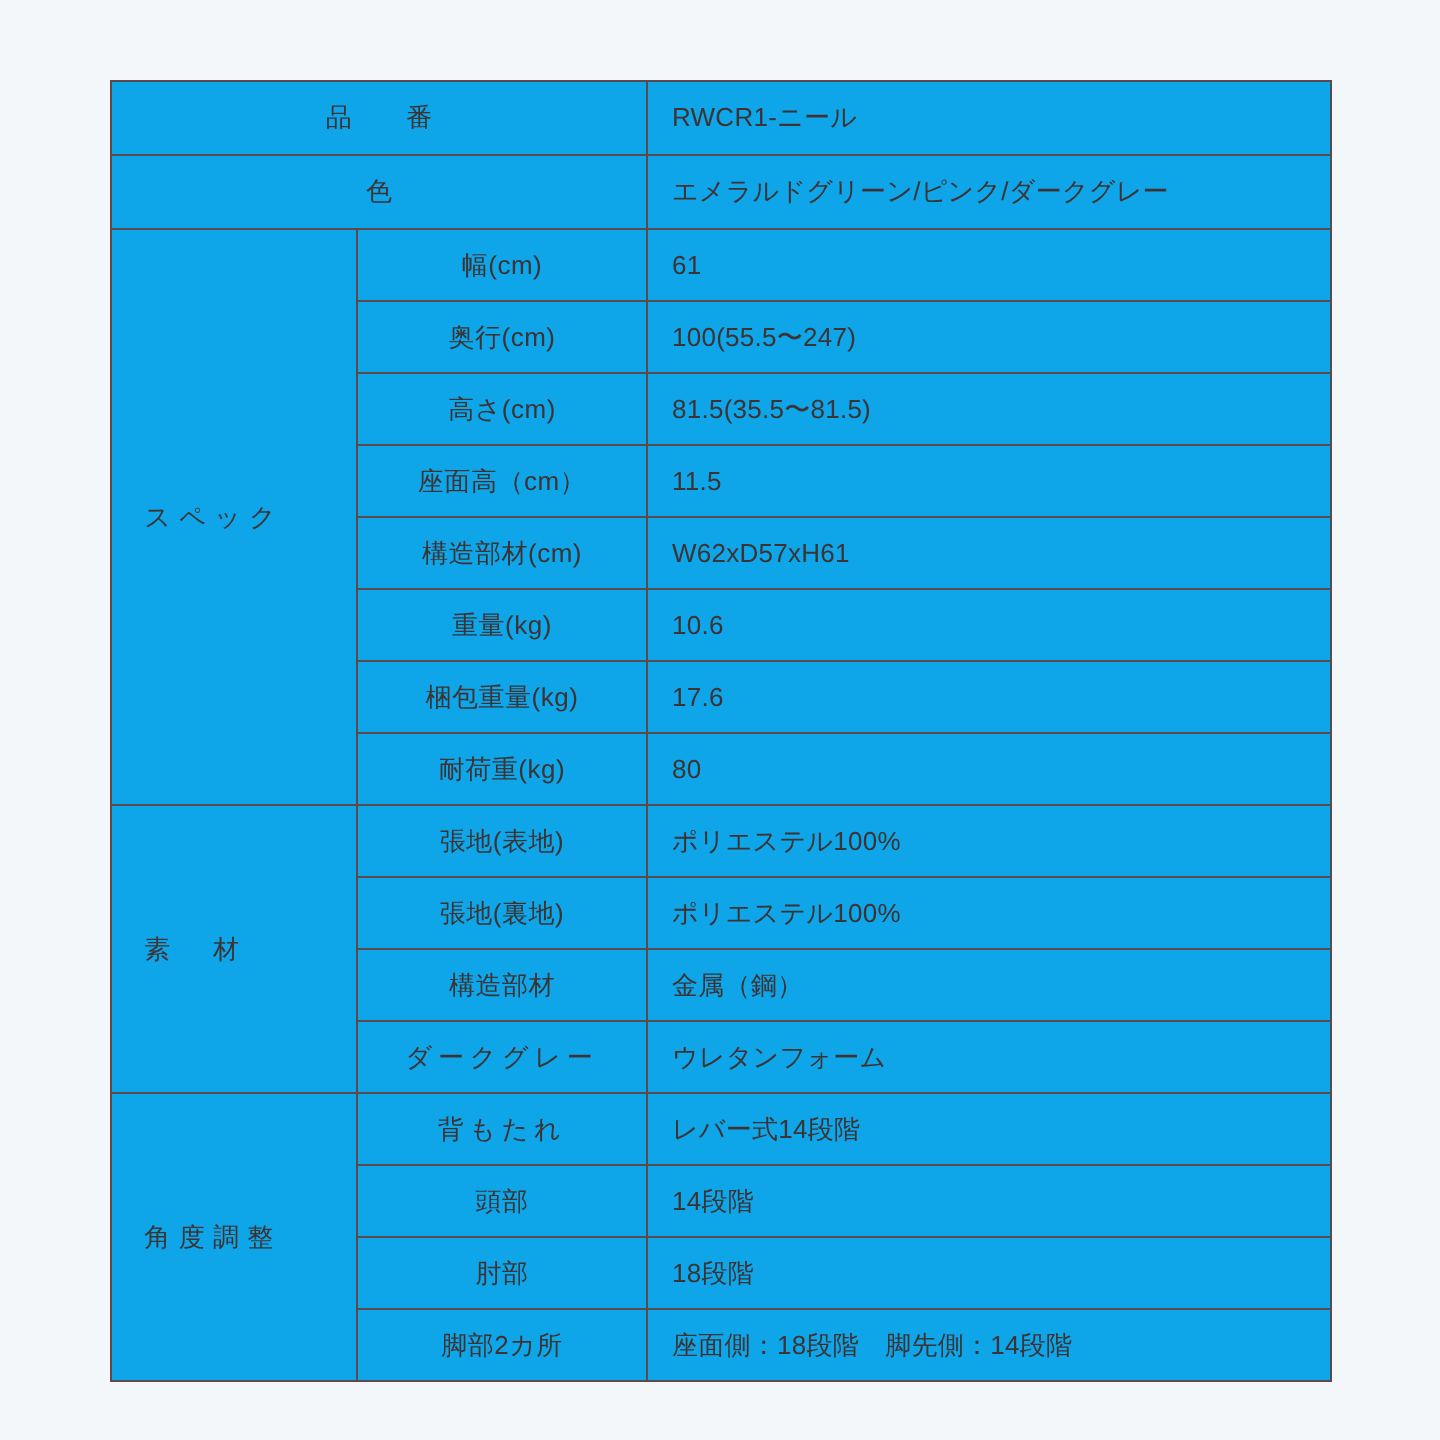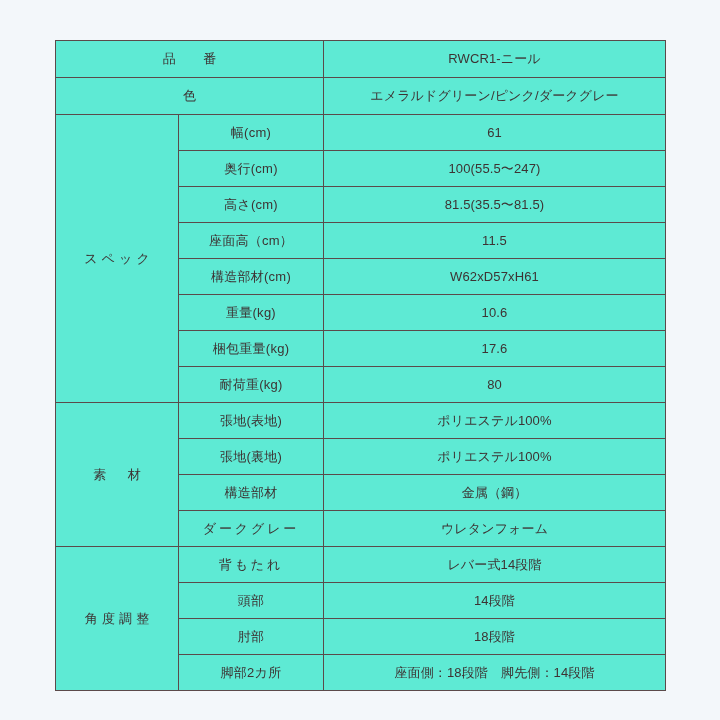--- a/index.html
+++ b/index.html
@@ -28,39 +28,39 @@
     left: 55px;
     top: 40px;
     width: 610px;
     border-collapse: collapse;
     background: #ffffff;
     table-layout: fixed;
   }
 
   #spec-table td {
     border: 1px solid #5b4a4a;
-    background: #5eead4;
+    background: #0ea5e9;
     font-size: 13px;
     color: #3d3333;
     padding: 0 12px;
     vertical-align: middle;
     line-height: 1.35;
   }
 
   
   .col-a { width: 123px; }
   .col-b { width: 145px; }
   .col-c { width: 342px; }
 
   .row-top td { height: 36px; }
   .row-inner td { height: 35px; }
 
   
   td.group-label {
-    text-align: center;
+    text-align: left;
     letter-spacing: 0.32em;
     text-indent: 0.32em;
     font-size: 13px;
     color: #3d3333;
   }
 
   
   td.wide-label {
     text-align: center;
     letter-spacing: 0.55em;
@@ -74,21 +74,21 @@
     font-size: 13px;
     letter-spacing: 0.02em;
     padding-left: 14px;
   }
   td.item-label.spaced {
     letter-spacing: 0.22em;
   }
 
   
   td.value {
-    text-align: center;
+    text-align: left;
     font-size: 12.5px;
     letter-spacing: 0.01em;
     padding-left: 12px;
   }
 
   .gap { white-space: pre; }
 </style>
 </head>
 <body>
 

